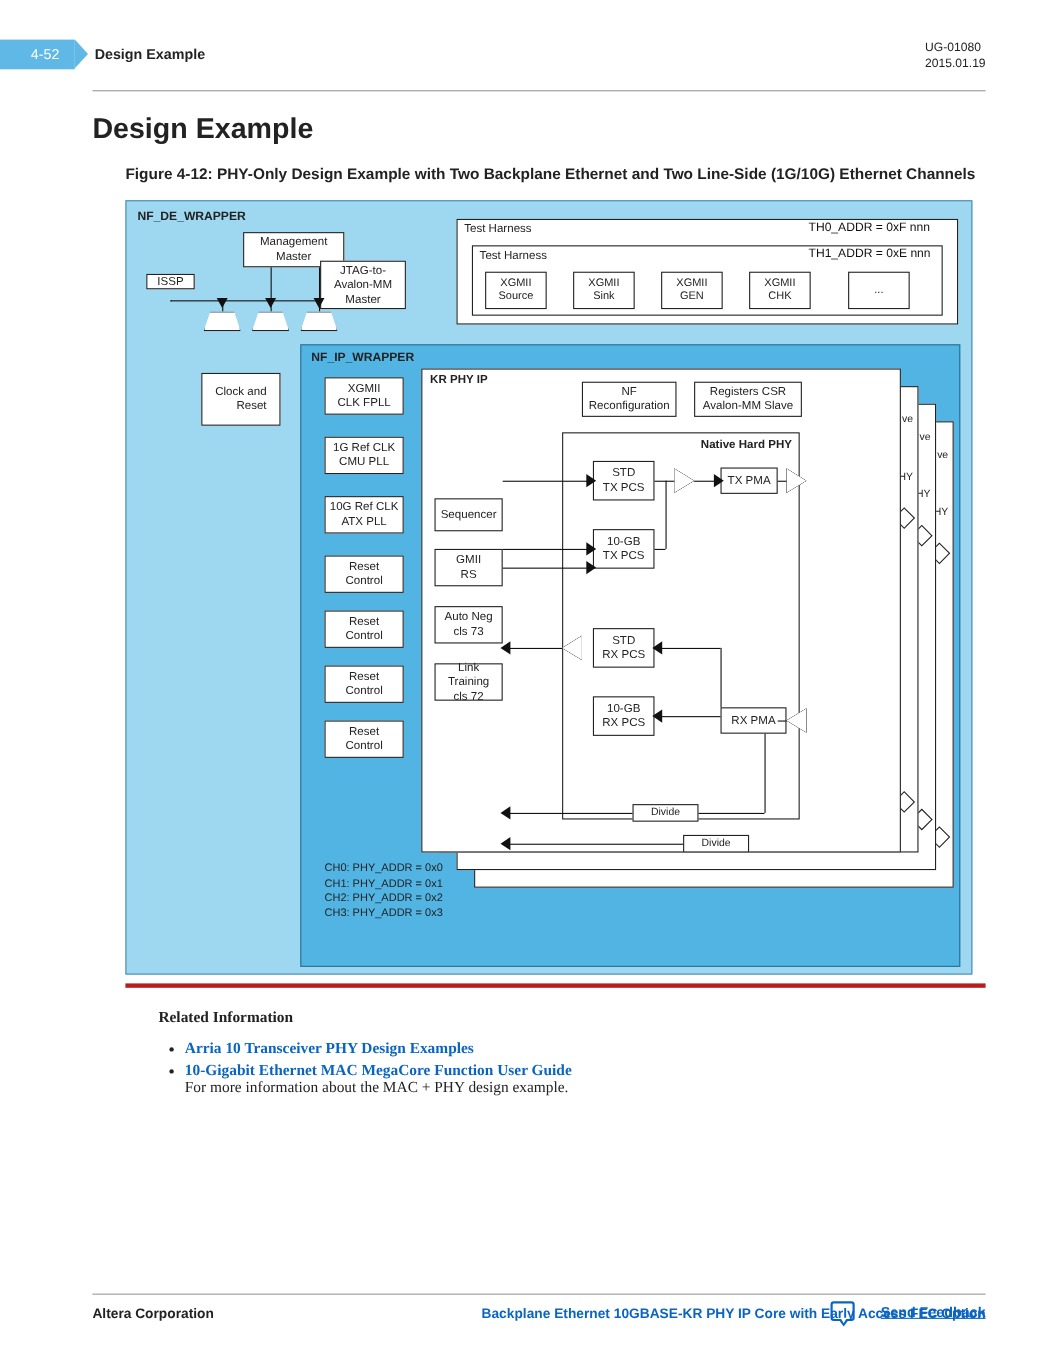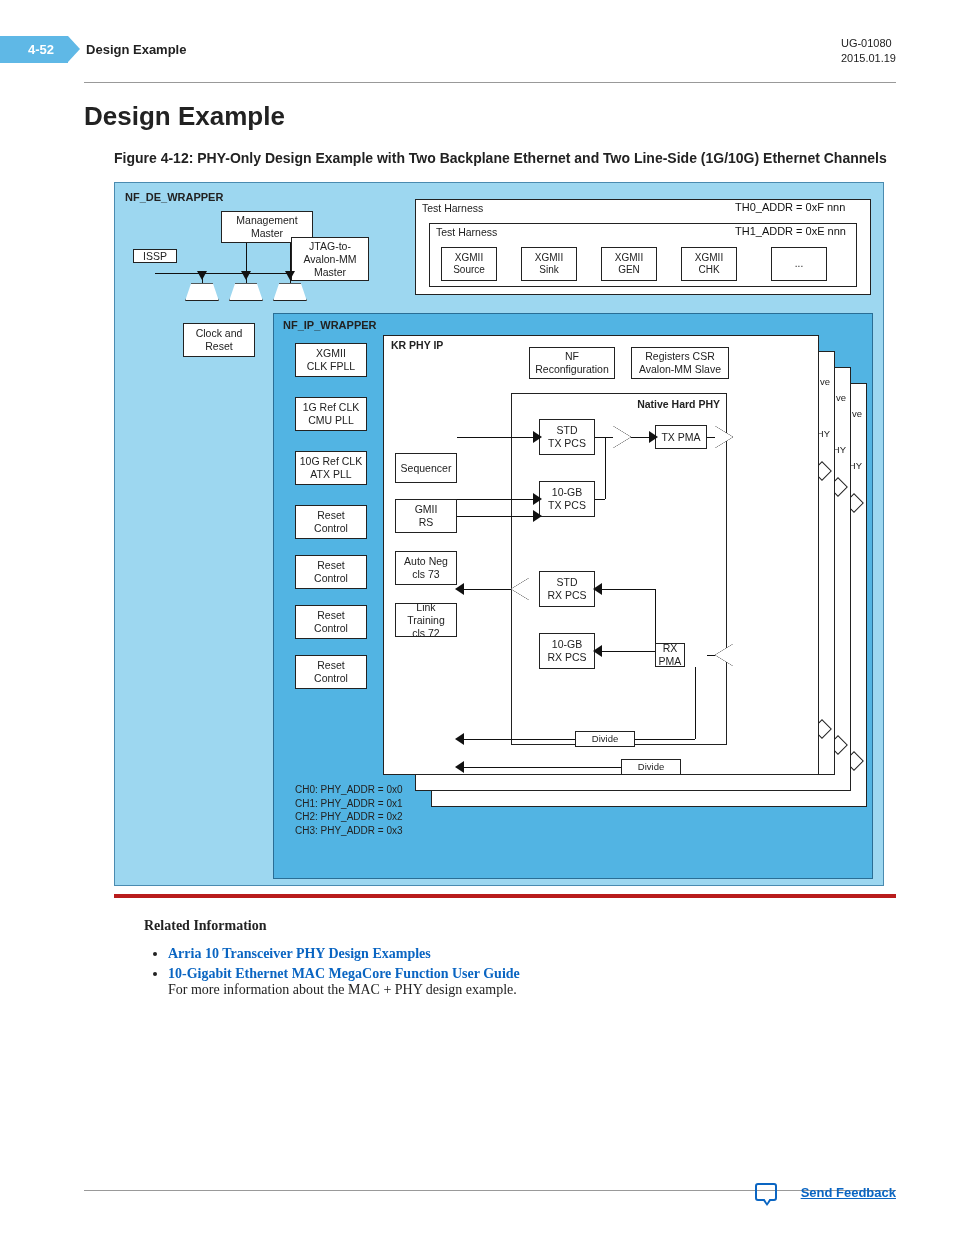--- a/index.html
+++ b/index.html
@@ -21,21 +21,21 @@
     height: 82px;
   }
   .page-tab {
     display: flex;
     align-items: center;
   }
   .page-number-chip {
     position: relative;
     background: #5fb8e6;
     color: #fff;
-    font-weight: 700;
+    font-weight: 400;
     font-size: 13px;
     padding: 6px 14px 6px 28px;
     margin-right: 18px;
   }
   .page-number-chip::after {
     content: "";
     position: absolute;
     right: -12px; top: 0;
     border-top: 13px solid transparent;
     border-bottom: 13px solid transparent;
@@ -229,21 +229,21 @@
       <div class="trap" style="left:158px; top:100px;"></div>
       <div class="vline" style="left:87px; top:90px; height:10px;"></div>
       <div class="vline" style="left:131px; top:60px; height:40px;"></div>
       <div class="vline" style="left:175px; top:60px; height:40px;"></div>
       <div class="arrow-down" style="left:82px; top:88px;"></div>
       <div class="arrow-down" style="left:126px; top:88px;"></div>
       <div class="arrow-down" style="left:170px; top:88px;"></div>
       <div class="hline" style="left:40px; top:90px; width:135px;"></div>
       <div class="vline" style="left:40px; top:90px; height:1px;"></div>
 
-      <div class="box" style="left:68px; top:140px; width:72px; height:34px;">Clock and<br>Reset</div>
+      <div class="box" style="left:68px; top:156px; width:72px; height:48px;text-align:right;">Clock and<br>Reset</div>
 
       <div class="box" style="left:300px; top:16px; width:456px; height:96px; justify-content:flex-start; align-items:flex-start; padding:2px 6px;">
         <span style="font-size:10.5px;">Test Harness</span>
       </div>
       <div class="dlabel" style="left:620px; top:18px; font-weight:400;text-align:center;">TH0_ADDR = 0xF   nnn</div>
 
       <div class="box" style="left:314px; top:40px; width:428px; height:64px; justify-content:flex-start; align-items:flex-start; padding:2px 6px;">
         <span style="font-size:10.5px;">Test Harness</span>
       </div>
       <div class="dlabel" style="left:620px; top:42px; font-weight:400;">TH1_ADDR = 0xE   nnn</div>
@@ -310,21 +310,21 @@
       <div class="box" style="left:280px; top:316px; width:62px; height:34px;">GMII<br>RS</div>
       <div class="box" style="left:280px; top:368px; width:62px; height:34px;">Auto Neg<br>cls 73</div>
       <div class="box" style="left:280px; top:420px; width:62px; height:34px;">Link Training<br>cls 72</div>
 
       <div class="box" style="left:424px; top:236px; width:56px; height:36px;">STD<br>TX PCS</div>
       <div class="box" style="left:424px; top:298px; width:56px; height:36px;">10-GB<br>TX PCS</div>
       <div class="box" style="left:424px; top:388px; width:56px; height:36px;">STD<br>RX PCS</div>
       <div class="box" style="left:424px; top:450px; width:56px; height:36px;">10-GB<br>RX PCS</div>
 
       <div class="box" style="left:540px; top:242px; width:52px; height:24px;">TX PMA</div>
-      <div class="box" style="left:540px; top:460px; width:30px; height:24px;">RX PMA</div>
+      <div class="box" style="left:540px; top:460px; width:60px; height:24px;">RX PMA</div>
 
       <div class="amp r" style="left:498px; top:243px;"></div>
       <div class="amp l" style="left:396px; top:395px;"></div>
       <div class="amp r" style="left:600px; top:243px;"></div>
       <div class="amp l" style="left:600px; top:461px;"></div>
 
       <div class="divide" style="left:460px; top:548px; width:60px;">Divide</div>
       <div class="divide" style="left:506px; top:576px; width:60px;">Divide</div>
 
       <div class="hline" style="left:342px; top:254px; width:82px;"></div>
@@ -375,17 +375,21 @@
       <li>
         <a href="#" class="link">10-Gigabit Ethernet MAC MegaCore Function User Guide</a><br>
         <span class="desc">For more information about the MAC + PHY design example.</span>
       </li>
     </ul>
   </div>
 </div>
 
 <div class="footer">
   <hr class="footer-line">
+  <div class="footer-row">
+    <div class="footer-left">Altera Corporation</div>
+    <div class="footer-right">Backplane Ethernet 10GBASE-KR PHY IP Core with Early Access FEC Option</div>
+  </div>
   <a href="#" class="feedback">
     <span class="feedback-icon"></span>
     <span>Send Feedback</span>
   </a>
 </div>
 
 </body></html>

